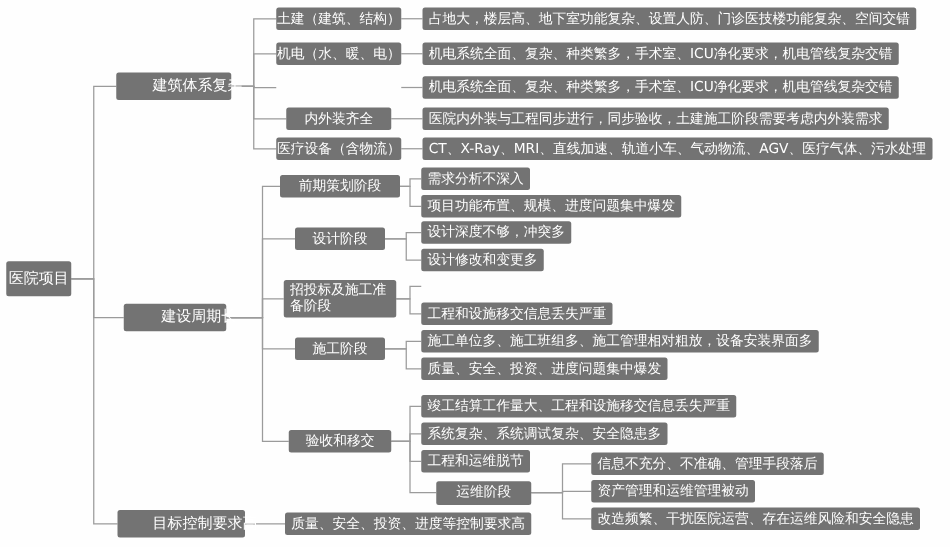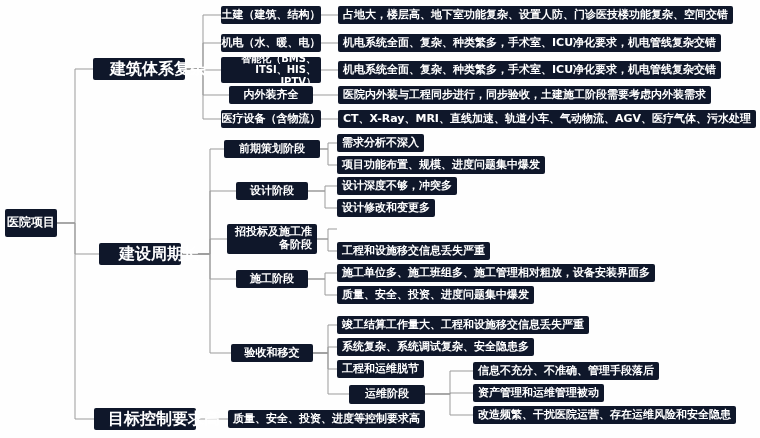--- a/index.html
+++ b/index.html
@@ -7,33 +7,32 @@
     position:relative;
     width:760px;height:438px;
     background:#fefefe;
     font-family:"DejaVu Sans","Liberation Sans",sans-serif;
     overflow:hidden;
   }
   #wires{position:absolute;left:0;top:0;width:760px;height:438px;}
   #wires path{fill:none;stroke:#9b9b9b;stroke-width:1;}
   .node{
     position:absolute;
-    background:#0f172a;
+    background:#737373;
     color:#ffffff;
     display:flex;align-items:center;justify-content:center;
     font-size:11px;line-height:1.15;
     white-space:nowrap;
     box-sizing:border-box;
     padding:0 5px;
     border-radius:2px;
-    text-align:right;
-    font-weight:bold;
+    text-align:left;
   }
   .root{font-size:12px;}
-  .branch{font-size:16px;padding-left:43px;}
+  .branch{font-size:12px;padding-left:43px;}
   .leaf{height:18px;}
   .wrap{white-space:normal;}
   .small{font-size:10px;}
 </style>
 </head>
 <body>
 
 <div id="canvas">
 
   <svg id="wires" viewBox="0 0 760 438" aria-hidden="true">
@@ -85,21 +84,20 @@
   </svg>
 
   <div class="node root" style="left:5px;top:209px;width:52px;height:28px">医院项目</div>
 
   <div class="node branch" style="left:93px;top:58px;width:92px;height:22px">建筑体系复杂</div>
   <div class="node branch" style="left:99px;top:243px;width:82px;height:22px">建设周期长</div>
   <div class="node branch" style="left:94px;top:408px;width:102px;height:22px">目标控制要求高</div>
 
   <div class="node" style="left:221px;top:6px;width:100px;height:18px">土建（建筑、结构）</div>
   <div class="node" style="left:221px;top:34px;width:100px;height:18px">机电（水、暖、电）</div>
-  <div class="node wrap small" style="left:221px;top:57px;width:100px;height:26px">智能化（BMS、ITSI、HIS、IPTV）</div>
   <div class="node" style="left:229px;top:86px;width:84px;height:18px">内外装齐全</div>
   <div class="node" style="left:221px;top:110px;width:100px;height:18px">医疗设备（含物流）</div>
 
   <div class="node leaf" style="left:338px;top:6px">占地大，楼层高、地下室功能复杂、设置人防、门诊医技楼功能复杂、空间交错</div>
   <div class="node leaf" style="left:338px;top:34px">机电系统全面、复杂、种类繁多，手术室、ICU净化要求，机电管线复杂交错</div>
   <div class="node leaf" style="left:338px;top:61px">机电系统全面、复杂、种类繁多，手术室、ICU净化要求，机电管线复杂交错</div>
   <div class="node leaf" style="left:338px;top:86px">医院内外装与工程同步进行，同步验收，土建施工阶段需要考虑内外装需求</div>
   <div class="node leaf" style="left:338px;top:110px">CT、X-Ray、MRI、直线加速、轨道小车、气动物流、AGV、医疗气体、污水处理</div>
 
   <div class="node" style="left:224px;top:140px;width:96px;height:18px">前期策划阶段</div>

